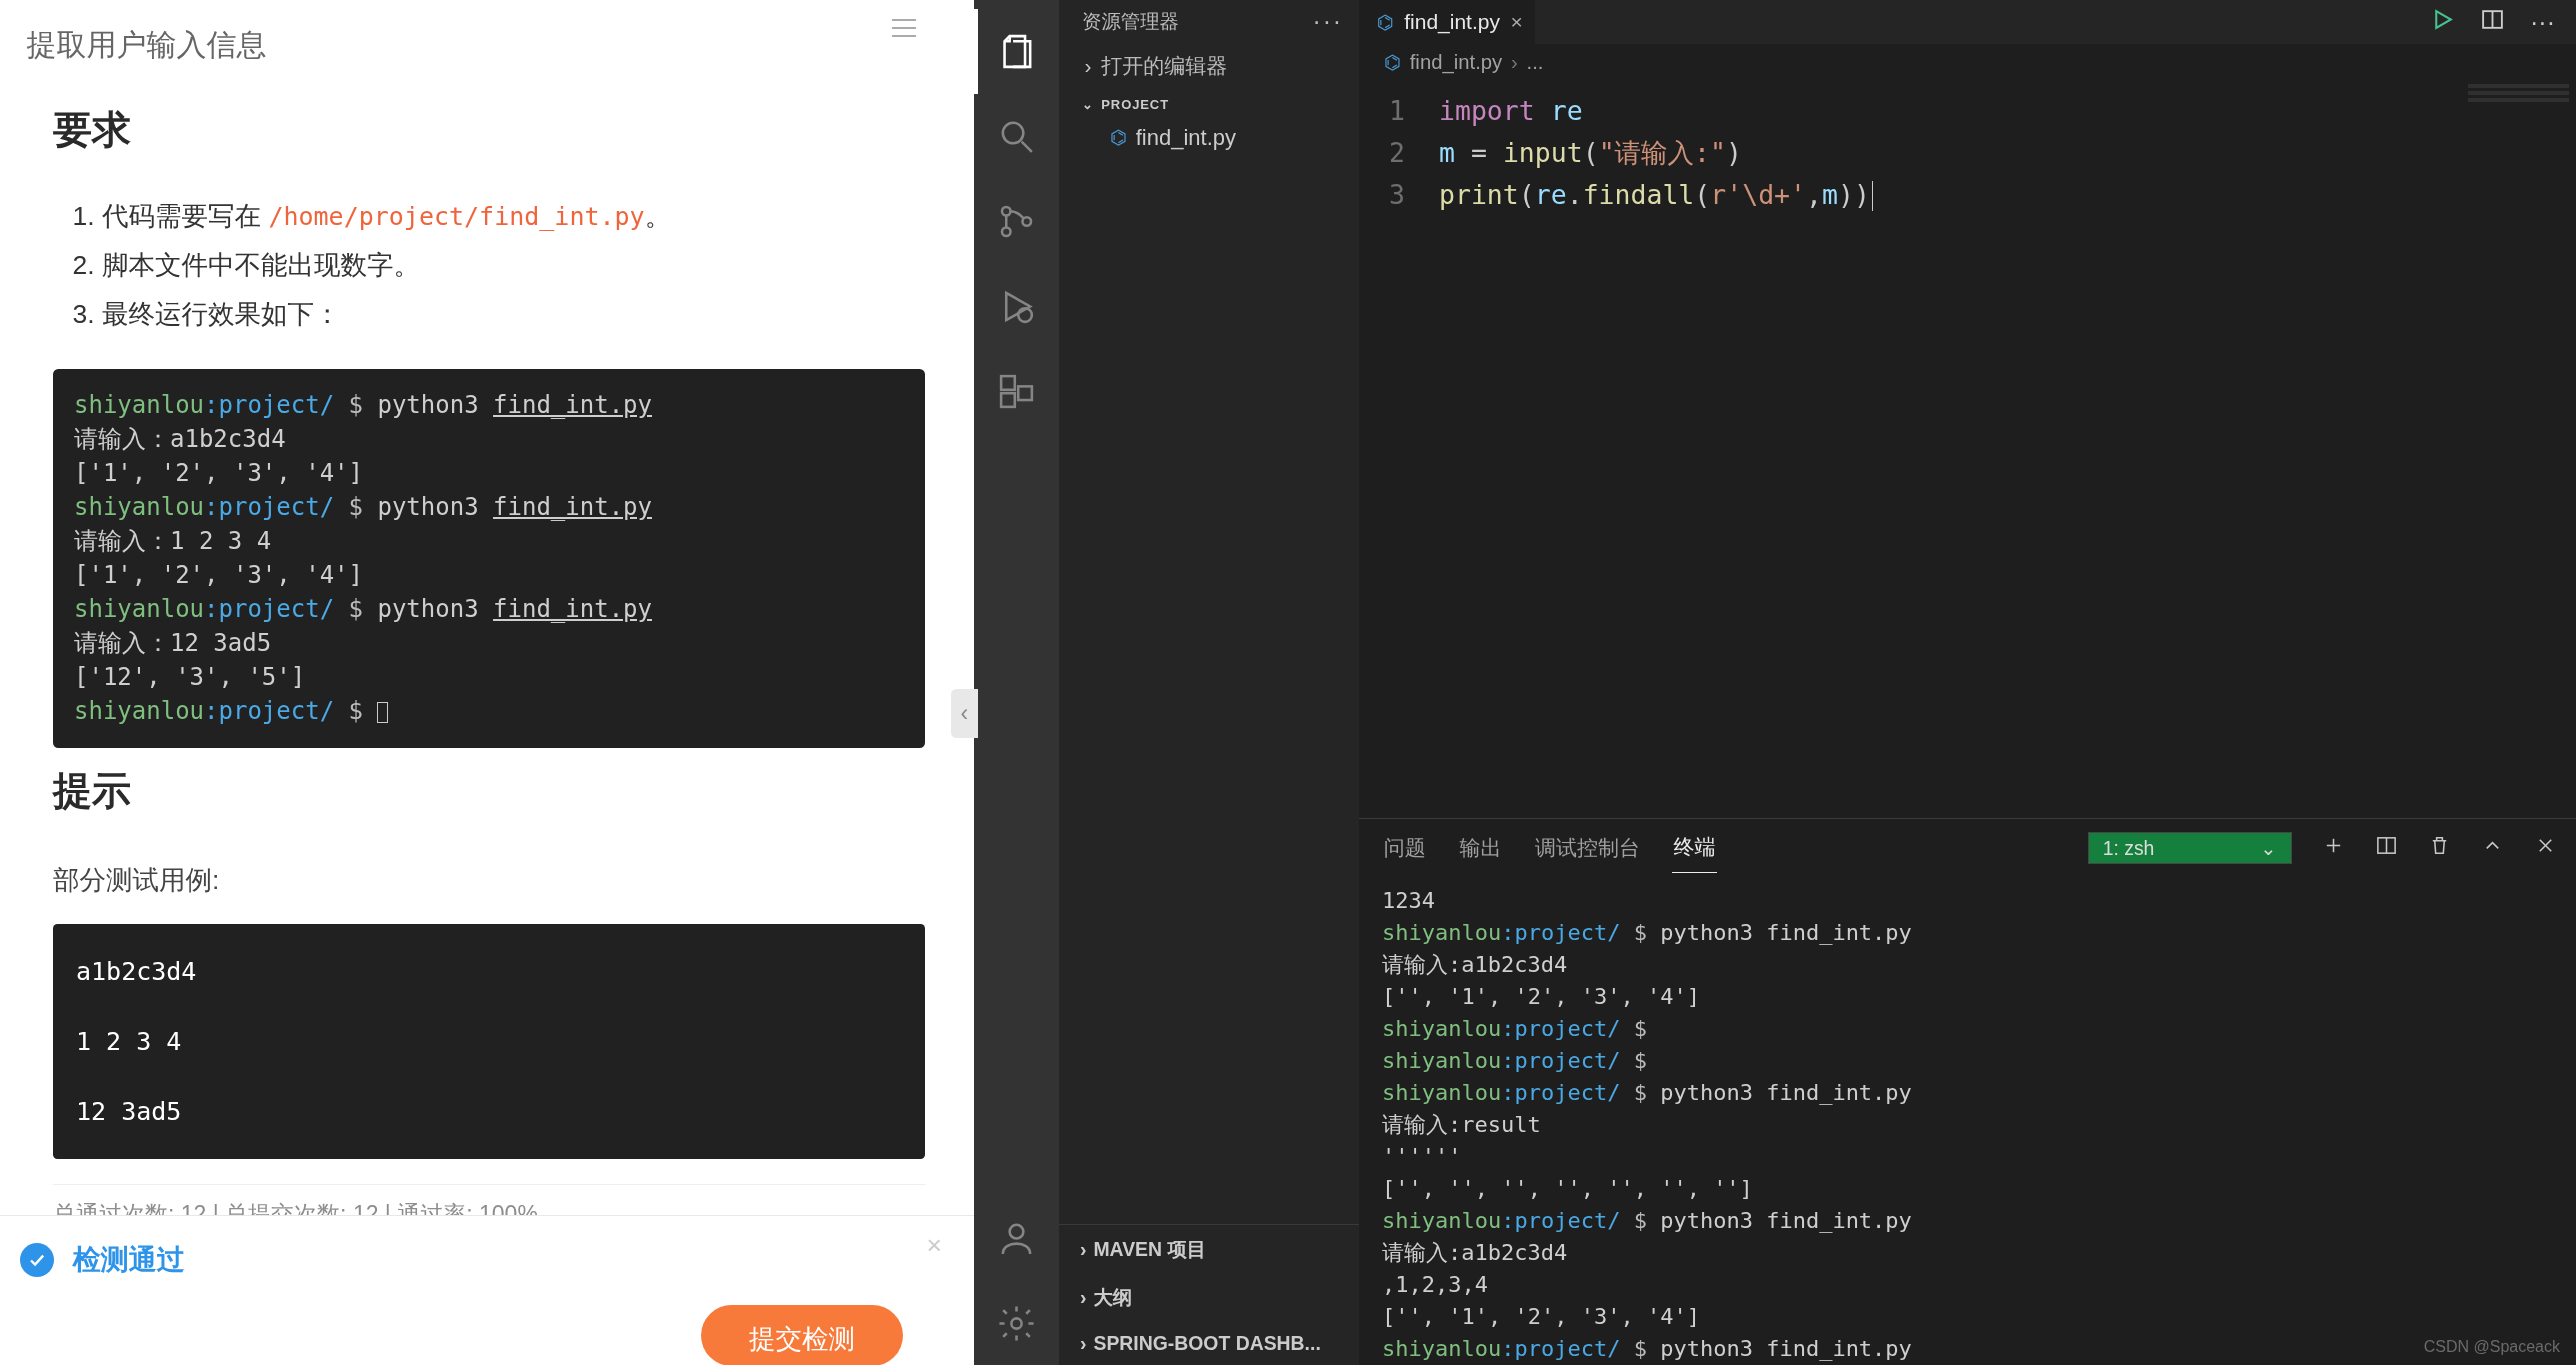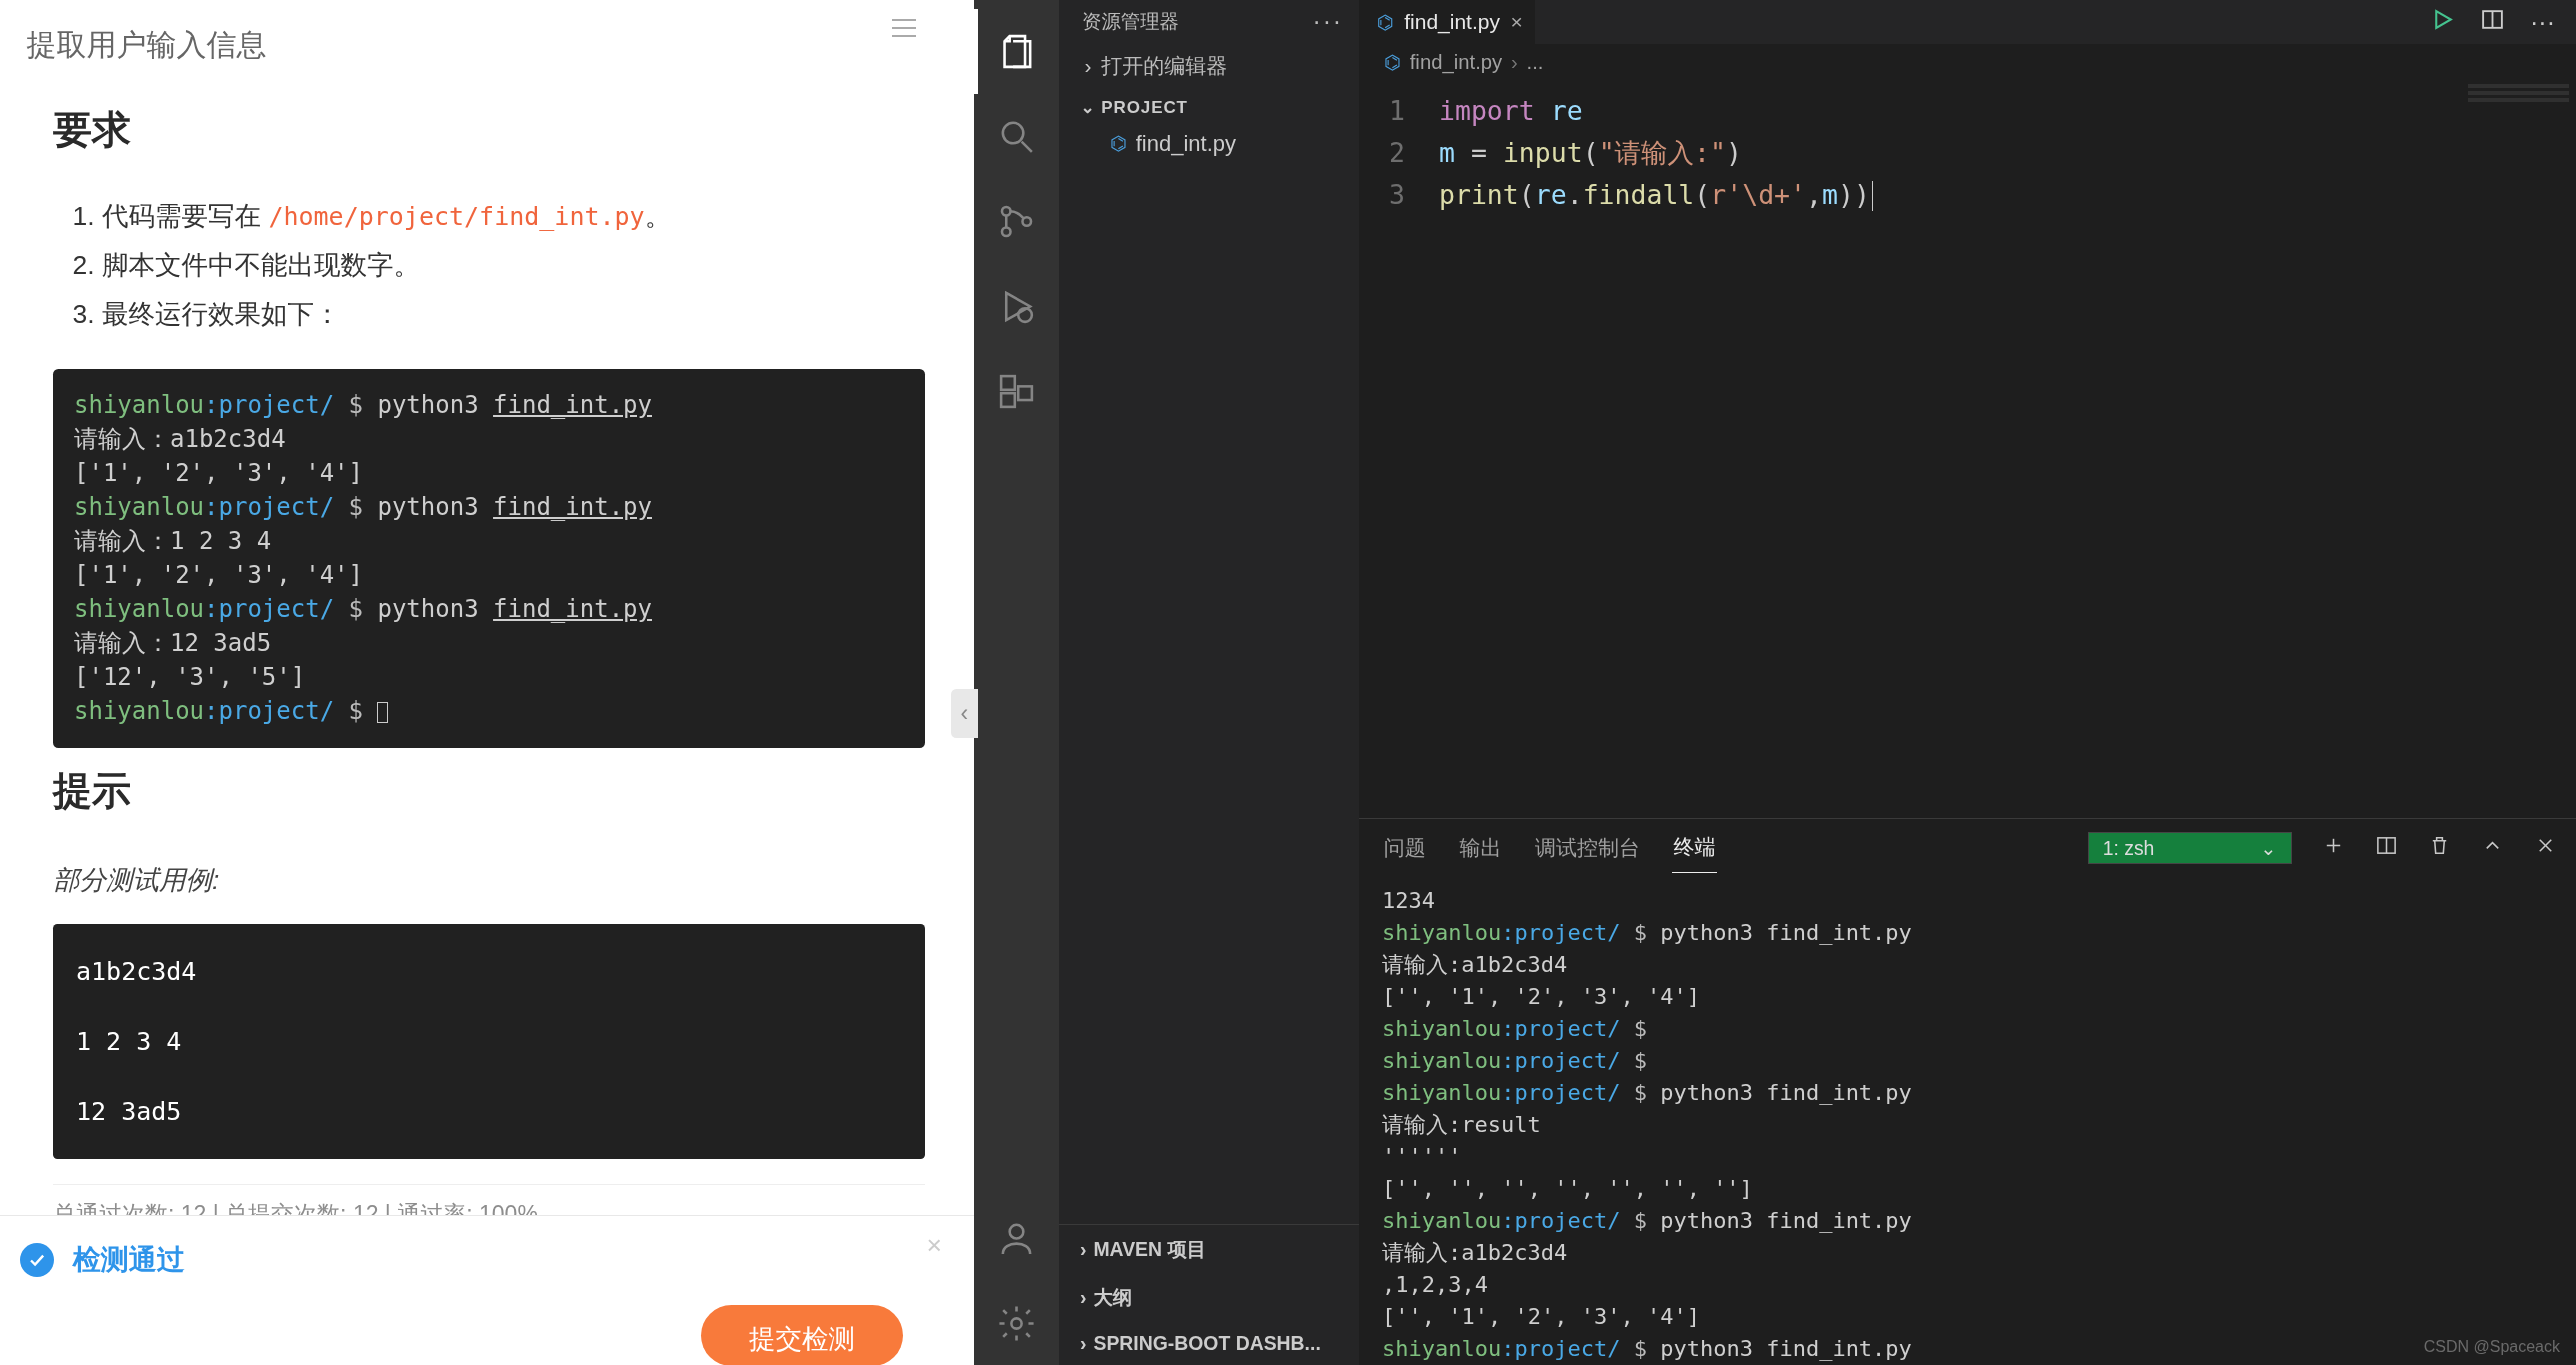--- a/index.html
+++ b/index.html
@@ -9,21 +9,21 @@
 
 .left { width:974px; background:#fff; color:#333; display:flex; flex-direction:column; position:relative; }
 .left-title { font-size:30px; color:#666; font-weight:500; padding:25px 26.5px 21px; }
 .left-body { padding:0 49px 0 53px; overflow:auto; flex:1; }
 .left h2 { color:#2a2a2a; font-size:39px; font-weight:700; margin:16px 0 35px; }
 .left ol { list-style:decimal; margin-left:49px; font-size:26.5px; color:#333; line-height:49px; }
 .left ol code { color:#f0643c; font-family:Menlo,Consolas,monospace; font-size:25px; }
 .term-box { background:#212121; color:#cfcfcf; margin:30px 0 0; padding:19.4px 21px; border-radius:5.3px; font-family:Menlo,Consolas,monospace; font-size:24px; line-height:34px; white-space:pre-wrap; }
 .term-box .u { text-decoration:underline; }
 .g { color:#7fbf7f; } .b { color:#4aa9e6; } .y { color:#bbb; }
-.test-label { margin:44px 0 26.5px; font-size:26.5px; color:#444;font-style:italic; }
+.test-label { margin:44px 0 26.5px; font-size:26.5px; color:#444; }
 .test-box { background:#212121; color:#fff; padding:30px 23px; border-radius:4.4px; font-family:Menlo,Consolas,monospace; font-size:25px; line-height:35px; white-space:pre; }
 .stats { color:#8d8d8d; font-size:23px; padding:14px 0 16px 0; margin-top:25px; border-top:0.9px solid #eee; }
 .pass-bar { border-top:0.9px solid #e8e8e8; padding:25px 20px 0; position:relative; }
 .pass-bar .tick { display:inline-flex; width:34px; height:34px; background:#2e94ea; border-radius:50%; align-items:center; justify-content:center; color:#fff; vertical-align:middle; margin-right:12.4px; }
 .pass-bar .tick svg { width:19.4px; height:19.4px; }
 .pass-bar .txt { color:#2e94ea; font-size:28px; font-weight:600; vertical-align:middle; }
 .pass-bar .x { position:absolute; top:14px; right:32px; color:#ccc; font-size:26.5px; cursor:pointer; }
 .submit-row { display:flex; justify-content:flex-end; padding:26.5px 71px 0 0; }
 .submit { background:#f87a3b; color:#fff; border:none; border-radius:883px; padding:16px 48px 8.8px; font-size:26.5px; cursor:pointer; }
 .col-handle { position:absolute; top:689px; right:-3.5px; width:26.5px; height:49px; background:#e8e8e8; border-radius:5.3px 0 0 5.3px; display:flex; align-items:center; justify-content:center; color:#888; }
@@ -37,21 +37,21 @@
 .activity .slot.active { color:#fff; }
 .activity .slot.active::before { content:""; position:absolute; left:0; top:0; bottom:0; width:3.5px; background:#fff; }
 .activity .spacer { flex:1; }
 .activity svg { width:41px; height:41px; stroke:currentColor; fill:none; stroke-width:1.5; }
 
 .sidebar { width:300px; background:#252526; color:#bbb; display:flex; flex-direction:column; font-size:21px; }
 .sb-head { display:flex; align-items:center; justify-content:space-between; padding:7px 16px 7px 23px; font-size:19.4px; color:#bbb; }
 .sb-head .dots { color:#bbb; font-size:25px; letter-spacing:1.8px; }
 .sb-sect { padding:8.8px 0 8.8px 21px; cursor:pointer; }
 .sb-sect .chev { display:inline-block; width:16px; text-align:center; margin-right:5.3px; color:#ccc; }
-.sb-sect.bold { font-weight:700; color:#ccc; letter-spacing:0.9px; font-size:17px; }
+.sb-sect.bold { font-weight:700; color:#ccc; letter-spacing:0.9px; font-size:13px; }
 .sb-file { padding:3.5px 0 3.5px 51px; display:flex; align-items:center; gap:8.8px; color:#ccc; font-size:22px; }
 .py-ico { color:#4a9edc; font-size:19.4px; }
 .sb-bottom { margin-top:auto; border-top:0.9px solid #3a3a3a; }
 .sb-bot-item { padding:10.6px 0 10.6px 21px; font-weight:700; font-size:19.4px; color:#ccc; }
 .sb-bot-item .chev { margin-right:7px; }
 
 .main { flex:1; display:flex; flex-direction:column; min-width:0; }
 .tabs { height:44px; background:#252526; display:flex; align-items:center; }
 .tab { height:100%; background:#1e1e1e; display:flex; align-items:center; padding:0 12.4px 0 17.7px; gap:10.6px; color:#e8e8e8; font-size:21px; }
 .tab .x { color:#aaa; cursor:pointer; }

